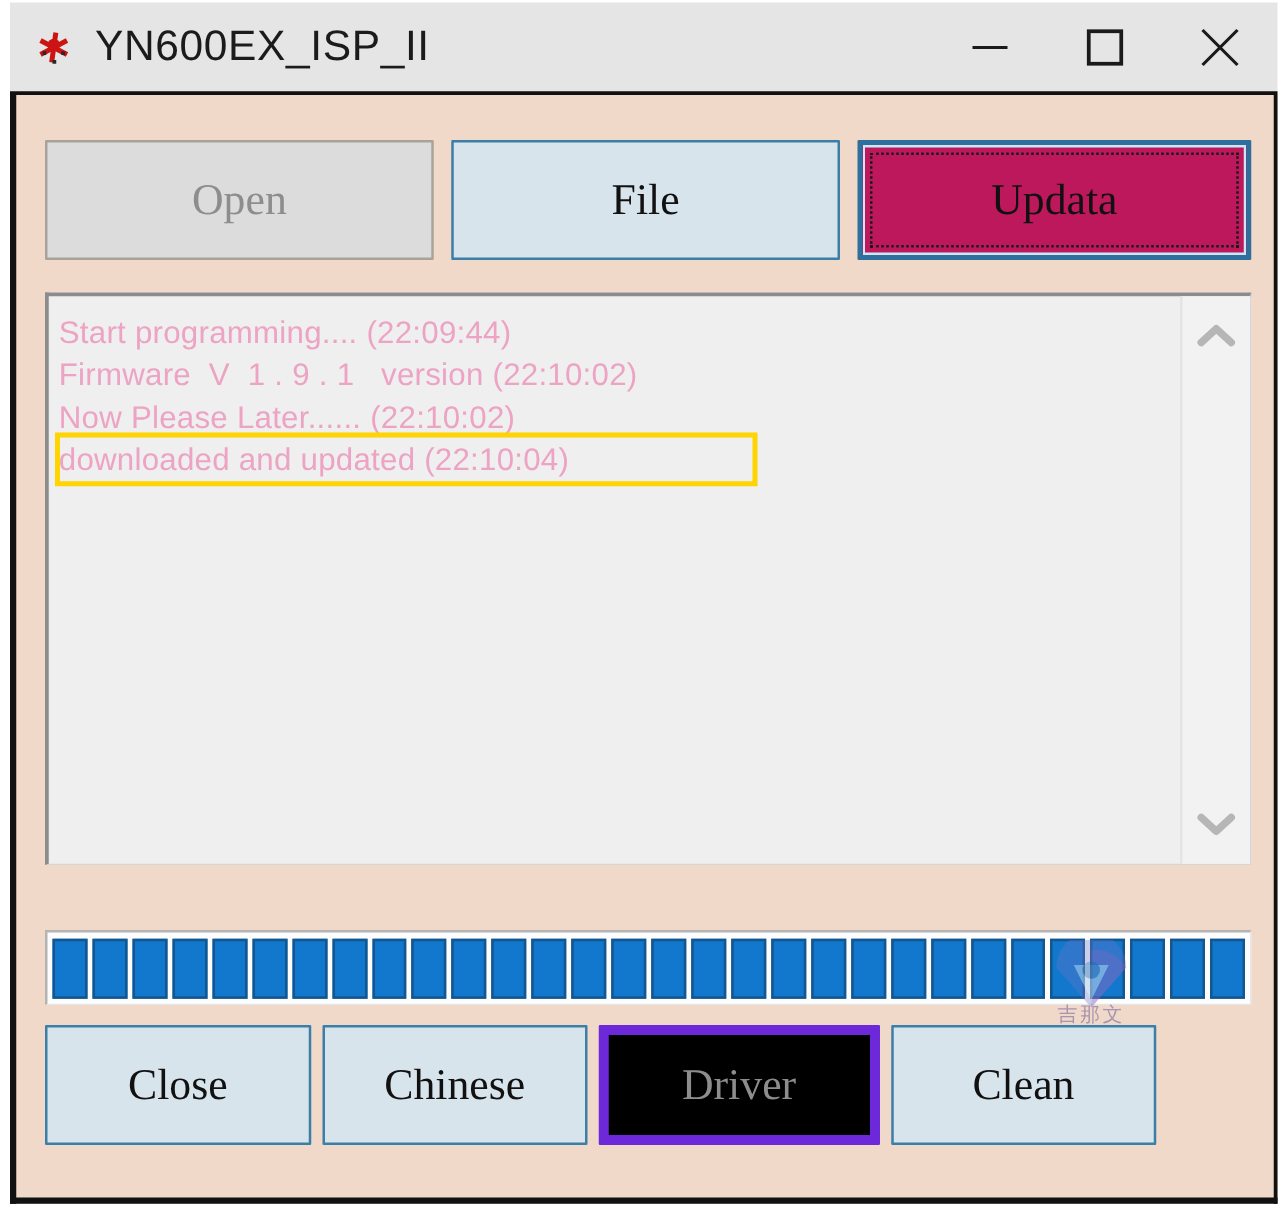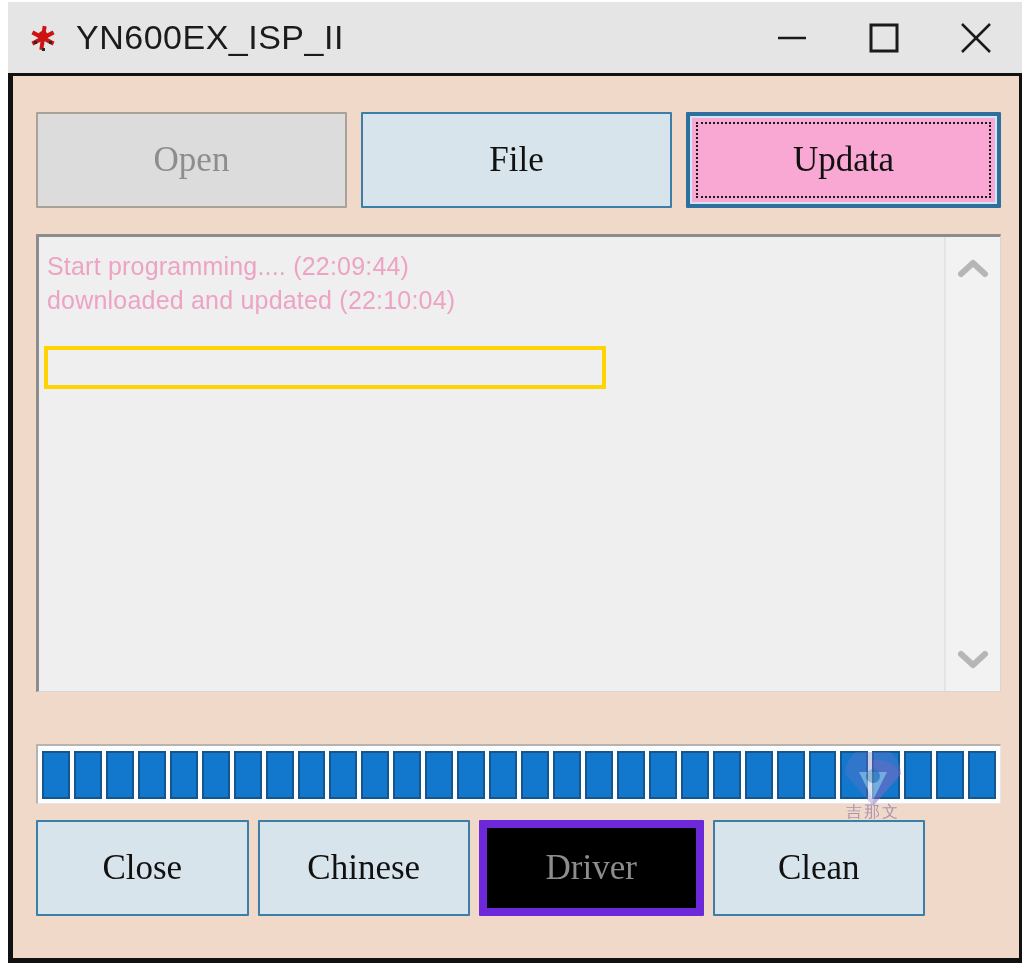--- a/index.html
+++ b/index.html
@@ -98,21 +98,21 @@
     text-align: right;
   }
   .topbtn.disabled {
     background: #dcdcdc;
     border: 2px solid #a9a29b;
     color: #8d8d8d;
   }
   .topbtn.focused {
     border: 4px solid #2f6f9e;
     box-shadow: inset 0 0 0 2px #cfe6f4;
-    background: #f9a8d4;
+    background: #be185d;
   }
   .focus-ring {
     position: absolute;
     left: 6px; right: 6px; top: 6px; bottom: 6px;
     border: 2px dotted #1a1a1a;
     pointer-events: none;
   }
 
   
   #log-panel {
@@ -298,20 +298,22 @@
       </div>
       <div class="topbtn focused">
         <span class="focus-ring"></span>
         <span>Updata</span>
       </div>
     </div>
 
     <div id="log-panel">
       <div id="log-lines">
         <div class="log-line">Start programming.... (22:09:44)</div>
+        <div class="log-line">Firmware  V  1 . 9 . 1   version (22:10:02)</div>
+        <div class="log-line">Now Please Later...... (22:10:02)</div>
         <div class="log-line">downloaded and updated (22:10:04)</div>
         <div id="log-highlight" style="top: 109px; border-color: rgb(255, 212, 0);"></div>
       </div>
 
       <div id="log-scrollbar">
         <div class="scroll-arrow">
           <svg width="34" height="24" viewBox="0 0 34 24">
             <polyline points="5,17 17,6 29,17" fill="none" stroke="#b6b6b6" stroke-width="6" stroke-linecap="round" stroke-linejoin="round"></polyline>
           </svg>
         </div>

